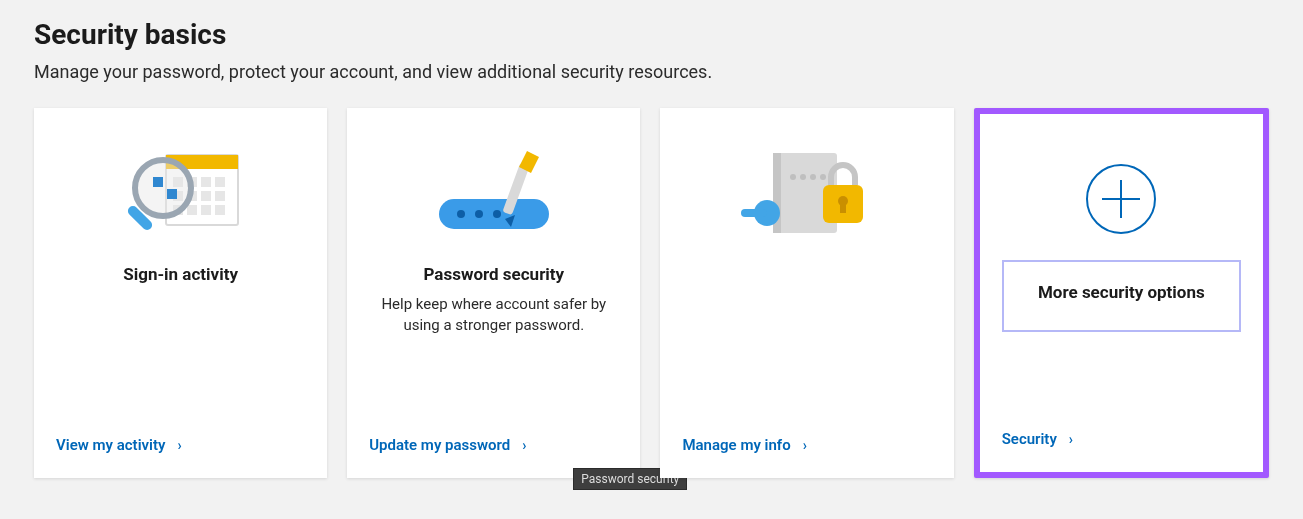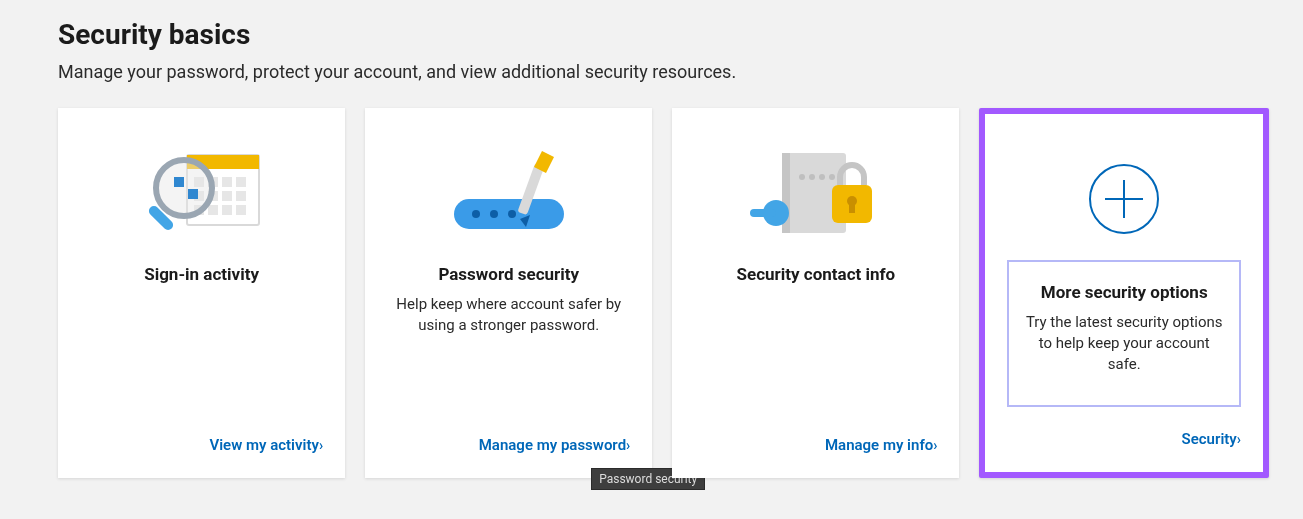--- a/index.html
+++ b/index.html
@@ -6,21 +6,20 @@
   body {
     font-family: "Segoe UI", -apple-system, BlinkMacSystemFont, Roboto, Arial, sans-serif;
     background: #f2f2f2;
     color: #1b1b1b;
     width: 1303px;
     height: 519px;
     overflow: hidden;
   }
   .page {
     padding: 18px 34px 0 34px;
-    margin-left: 24px;
   }
   .page-title {
     font-size: 28px;
     font-weight: 700;
     margin-bottom: 10px;
   }
   .page-sub {
     font-size: 18px;
     color: #2b2b2b;
     margin-bottom: 26px;
@@ -55,33 +54,33 @@
     font-weight: 700;
     margin: 6px 0 10px 0;
   }
   .card-desc {
     font-size: 15px;
     line-height: 1.4;
     color: #2b2b2b;
   }
   .inner-box {
     border: 2px solid #b5b8f7;
-    padding: 14px 12px 30px 12px;
+    padding: 14px 12px 18px 12px;
     margin-top: -4px;
   }
   .cta {
     margin-top: auto;
     color: #0067b8;
     font-weight: 600;
     font-size: 15px;
     cursor: pointer;
     display: inline-flex;
     align-items: center;
-    justify-content: flex-end;
-    gap: 0;
+    justify-content: flex-start;
+    gap: 12px;
   }
   .cta .chev {
     font-size: 14px;
     line-height: 1;
   }
   .tooltip {
     position: absolute;
     left: 226px;
     bottom: -12px;
     background: #3e3e3e;
@@ -141,21 +140,21 @@
           <circle cx="60" cy="81" r="4" fill="#0d5ea6"></circle>
           <circle cx="78" cy="81" r="4" fill="#0d5ea6"></circle>
           <rect x="92" y="30" width="10" height="52" rx="3" fill="#d9d9d9" transform="rotate(20 97 56)"></rect>
           <polygon points="108,18 120,24 112,40 100,34" fill="#f2b800"></polygon>
           <polygon points="86,86 96,82 92,94" fill="#0d5ea6"></polygon>
         </svg>
       </div>
       <div class="card-title">Password security</div>
       <div class="card-desc">Help keep where account safer by using a stronger password.</div>
       <a class="cta">
-        <span>Manage my password</span>
+        <span>Update my password</span>
         <span class="chev">›</span>
       </a>
       <div class="tooltip">Password security</div>
     </div>
 
     <div class="card">
       <div class="icon-wrap">
         <svg width="160" height="120" viewBox="0 0 160 120">
           <rect x="46" y="20" width="64" height="80" rx="3" fill="#d9d9d9"></rect>
           <rect x="46" y="20" width="8" height="80" fill="#c5c5c5"></rect>
@@ -166,38 +165,36 @@
               <circle cx="96" cy="44" r="3"></circle>
             </g>
           <circle cx="40" cy="80" r="13" fill="#42a5e6"></circle>
           <rect x="14" y="76" width="26" height="8" rx="4" fill="#42a5e6"></rect>
           <rect x="96" y="52" width="40" height="38" rx="6" fill="#f2b800"></rect>
           <path d="M104 52 v-8 a12 12 0 0 1 24 0 v8" fill="none" stroke="#c5c5c5" stroke-width="6"></path>
           <circle cx="116" cy="68" r="5" fill="#c98f00"></circle>
           <rect x="113" y="70" width="6" height="10" fill="#c98f00"></rect>
         </svg>
       </div>
-      <div class="card-title">Security contact info</div>
       <a class="cta">
         <span>Manage my info</span>
         <span class="chev">›</span>
       </a>
     </div>
 
     <div class="card highlight">
       <div class="icon-wrap">
         <svg width="90" height="90" viewBox="0 0 90 90">
           <circle cx="45" cy="45" r="34" fill="none" stroke="#0067b8" stroke-width="2"></circle>
           <line x1="45" y1="26" x2="45" y2="64" stroke="#0067b8" stroke-width="2"></line>
           <line x1="26" y1="45" x2="64" y2="45" stroke="#0067b8" stroke-width="2"></line>
         </svg>
       </div>
       <div class="inner-box">
         <div class="card-title">More security options</div>
-        <div class="card-desc">Try the latest security options to help keep your account safe.</div>
       </div>
       <a class="cta">
         <span>Security</span>
         <span class="chev">›</span>
       </a>
     </div>
 
   </div>
 </div>
 

